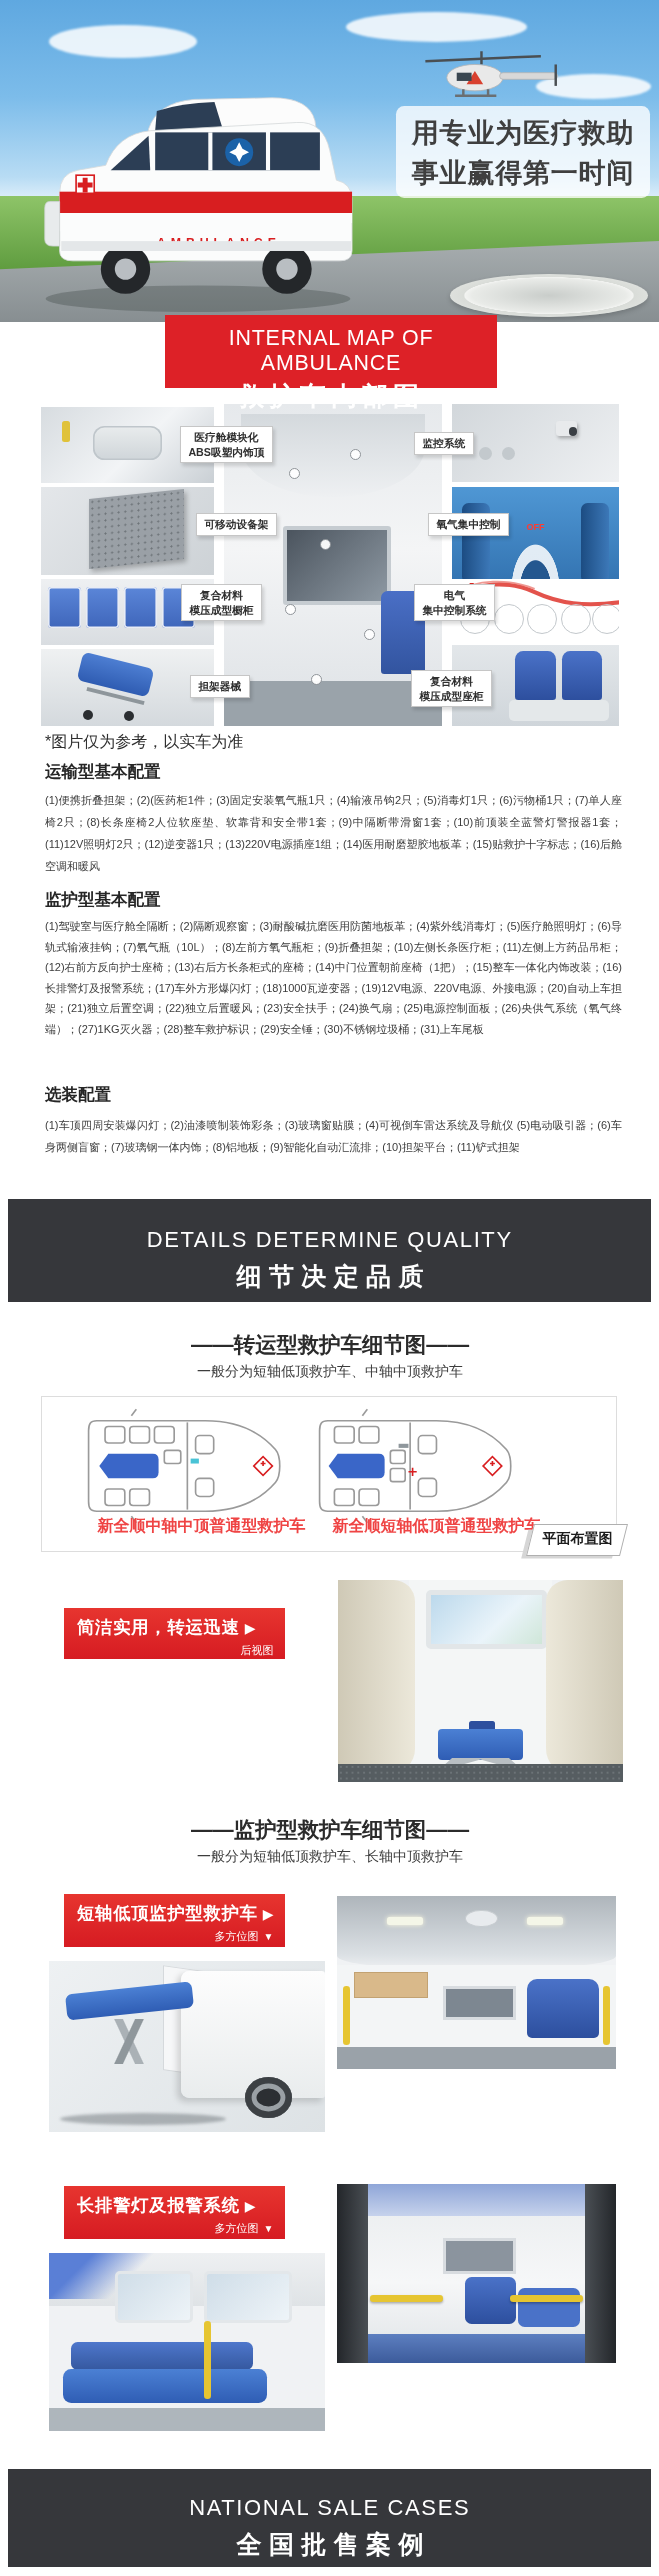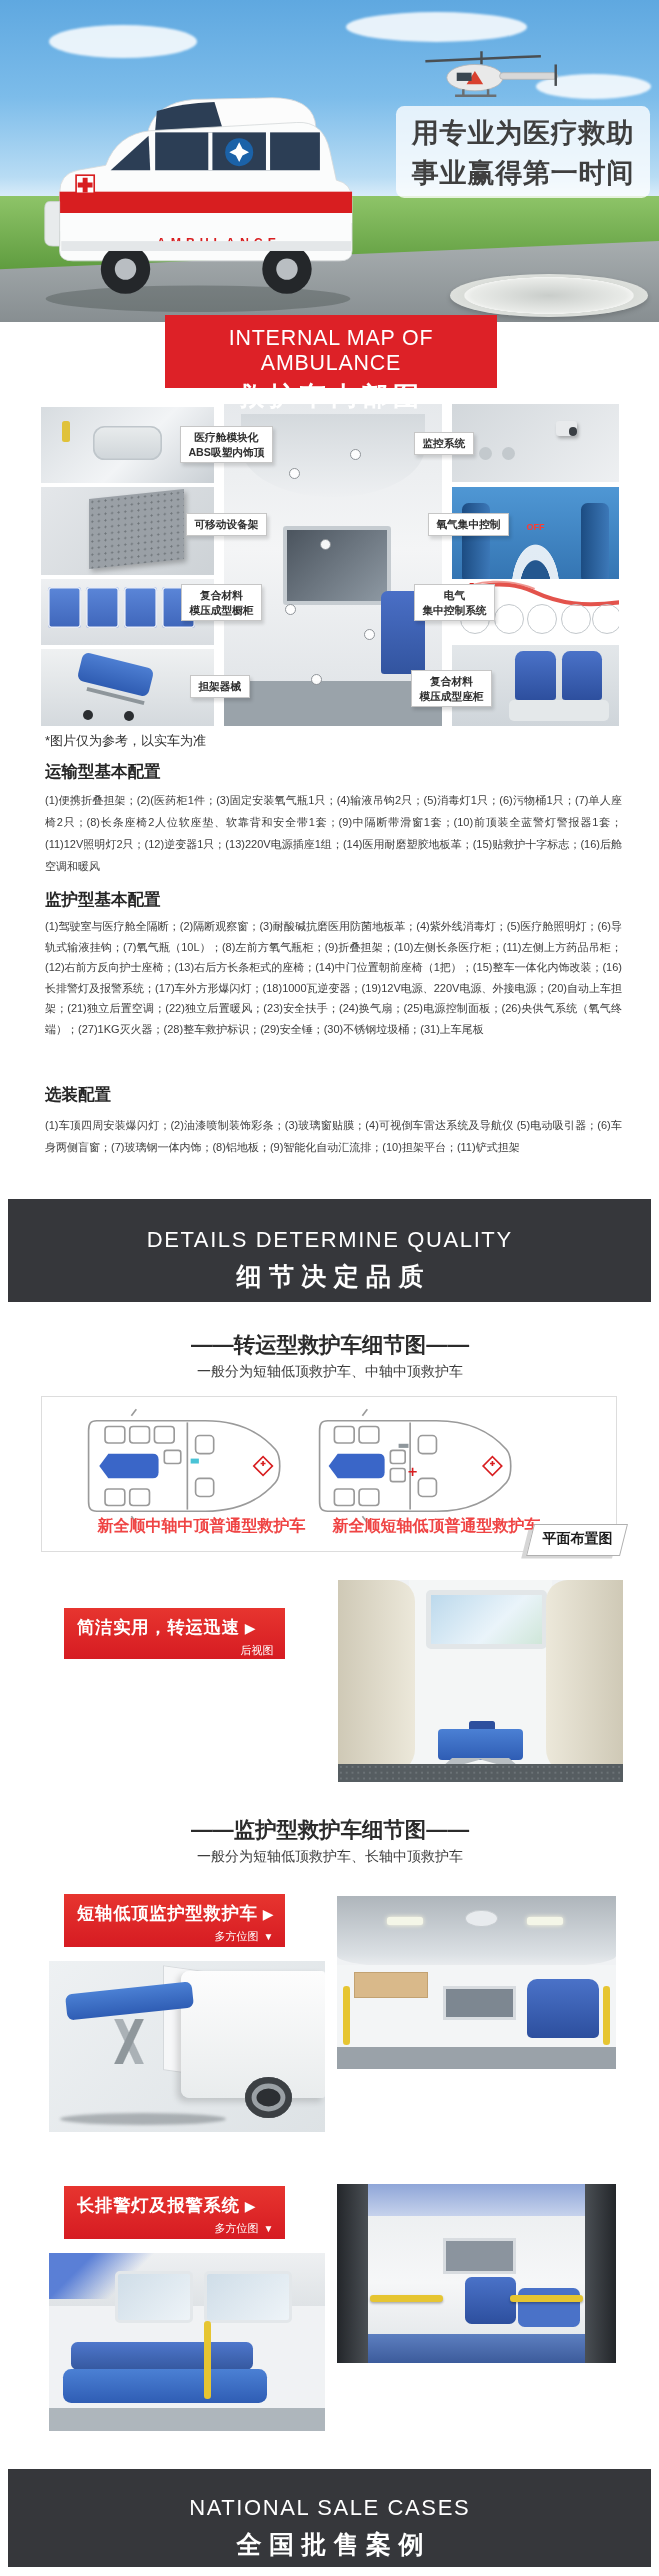--- a/index.html
+++ b/index.html
@@ -61,21 +61,21 @@
   .t-oxy .cyl{position:absolute;top:14%;width:17%;height:70%;border-radius:6.6px;background:linear-gradient(90deg,#1c4c82,#3c78b8);}
   .t-oxy .arc{position:absolute;left:28%;top:30%;width:44%;height:60%;border-radius:50% 50% 0 0;
         background:radial-gradient(ellipse at 50% 100%,#24578f 30%,rgba(255,255,255,.85) 31%,rgba(255,255,255,.85) 46%,transparent 47%);}
   .t-oxy .off{position:absolute;left:0;top:31%;width:100%;text-align:center;color:#ff3b30;font-weight:bold;font-size:9px;}
   .t-ico{background:#fff;}
   .t-ico .circ{position:absolute;top:40%;width:28px;height:28px;border-radius:50%;border:0.8px solid #c3c8cc;}
   .t-seats{background:linear-gradient(180deg,#e3e7ea,#cfd5da);}
   .seatback{position:absolute;background:linear-gradient(180deg,#4a72c8,#2d4f9e);border-radius:8.2px 8.2px 3.3px 3.3px;}
   .callout{position:absolute;background:#fff;border:0.8px solid #c6c6c6;box-shadow:1.6px 2.5px 3.3px rgba(0,0,0,.14);
         font-size:10.7px;font-weight:bold;color:#2f2f2f;text-align:center;line-height:1.35;padding:3.3px 7.4px;z-index:6;white-space:nowrap;}
-  .disclaimer{position:absolute;left:45px;top:732px;font-size:13px;color:#2f2f2f;}
+  .disclaimer{position:absolute;left:45px;top:732px;font-size:16px;color:#2f2f2f;}
 
   
   .cfg-h{position:absolute;left:45px;font-size:16.5px;font-weight:bold;color:#262626;}
   .cfg-p{position:absolute;left:45px;width:577px;font-size:11px;color:#3c3c3c;text-align:justify;}
 
   
   .sec-h{position:absolute;left:0;width:660px;text-align:center;font-size:21.4px;font-weight:bold;color:#2b2b2b;}
   .sec-sub{position:absolute;left:0;width:660px;text-align:center;font-size:14px;color:#3d3d3d;}
 
   
@@ -277,21 +277,21 @@
     <div class="abs" style="left:34%;bottom:6%;width:60%;height:26%;background:#e4e8ea;border-radius:5px;"></div>
   </div>
 
   <div class="callout" style="left:180px;top:426px;">
     <div>医疗舱模块化</div>
     <div>ABS吸塑内饰顶</div>
   </div>
   <div class="callout" style="left:414px;top:432px;">
     <div>监控系统</div>
   </div>
-  <div class="callout" style="left:186px;top:513px;">
+  <div class="callout" style="left:196px;top:513px;">
     <div>可移动设备架</div>
   </div>
   <div class="callout" style="left:428px;top:513px;">
     <div>氧气集中控制</div>
   </div>
   <div class="callout" style="left:181px;top:584px;">
     <div>复合材料</div>
     <div>模压成型橱柜</div>
   </div>
   <div class="callout" style="left:414px;top:584px;">

